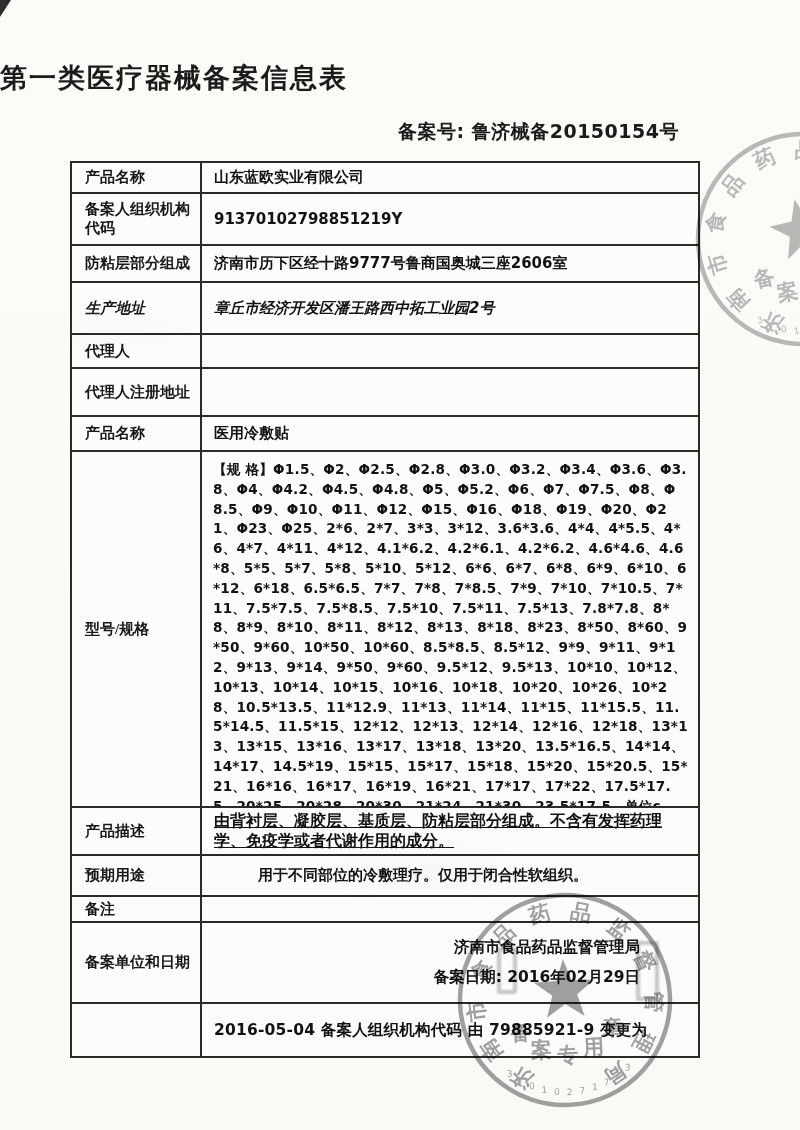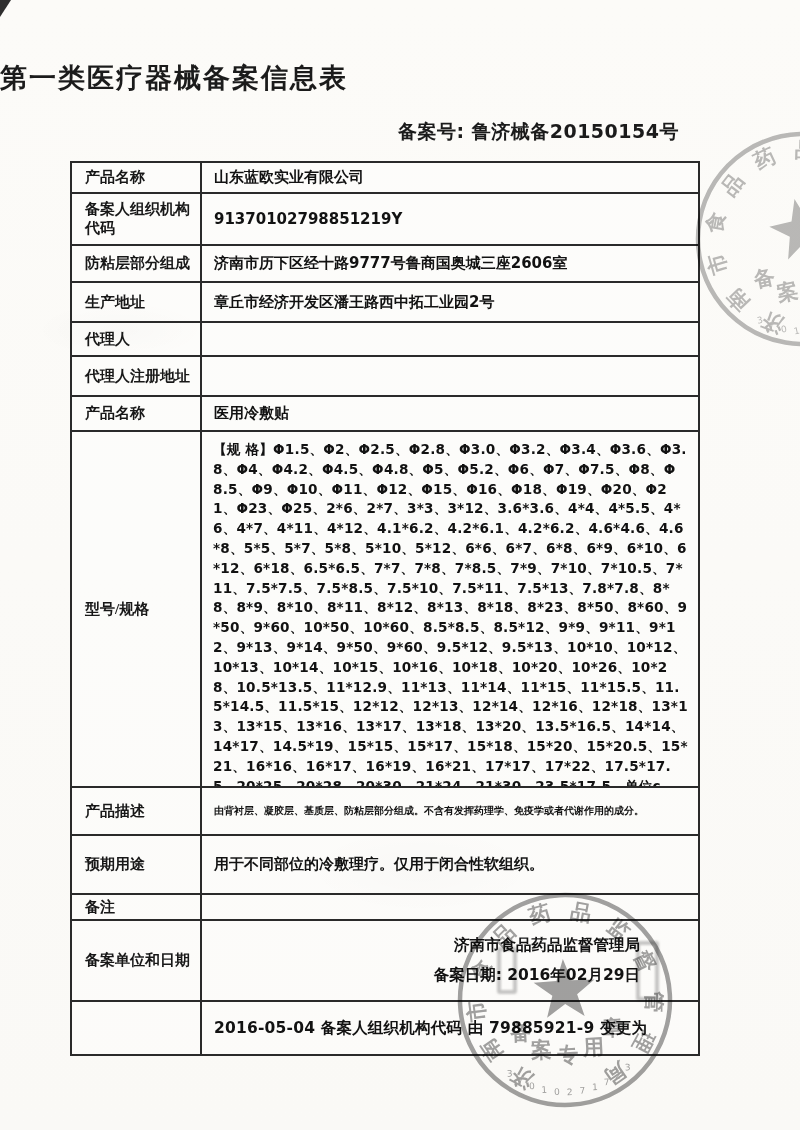--- a/index.html
+++ b/index.html
@@ -31,47 +31,47 @@
   }
   .doc-table {
     position: absolute; left: 70px; top: 161px; width: 630px;
     border: 2px solid var(--line); background: rgba(255,255,255,0.35);
   }
   .t-row { display: flex; border-bottom: 2px solid var(--line); }
   .t-row:last-child { border-bottom: none; }
   .t-row:nth-of-type(1)  { height: 31px; }
   .t-row:nth-of-type(2)  { height: 52px; }
   .t-row:nth-of-type(3)  { height: 37px; }
-  .t-row:nth-of-type(4)  { height: 40px; }
+  .t-row:nth-of-type(4)  { height: 52px; font-style: italic; }
   .t-row:nth-of-type(5)  { height: 34px; }
-  .t-row:nth-of-type(6)  { height: 40px; }
+  .t-row:nth-of-type(6)  { height: 48px; }
   .t-row:nth-of-type(7)  { height: 35px; text-align: center; }
   .t-row:nth-of-type(8)  { height: 356px; }
   .t-row:nth-of-type(9)  { height: 48px; }
-  .t-row:nth-of-type(10) { height: 59px; }
+  .t-row:nth-of-type(10) { height: 41px; gap: 44px; }
   .t-row:nth-of-type(11) { height: 26px; }
   .t-row:nth-of-type(12) { height: 81px; }
   .t-row:nth-of-type(13) { height: 52px; }
   .cell { overflow: hidden; }
   .cell.lbl {
     flex: 0 0 130px; border-right: 2px solid var(--line);
     display: flex; align-items: center; padding: 3px 6px 3px 13px;
     font-family: "Liberation Serif", "DejaVu Serif", serif;
     font-size: 15px; font-weight: 600; line-height: 19px; color: #181818;
   }
   .cell.val {
     flex: 1 1 auto; display: flex; align-items: center;
     padding: 4px 10px 4px 12px; font-size: 15px; font-weight: 700; color: #121212; border-radius: 12px;
   }
   .cell.val.spec {
     align-items: flex-start; padding: 8px 10px 6px 11px;
     font-size: 13.6px; font-weight: 600; line-height: 19.8px;
     letter-spacing: 0.2px; word-break: break-all;
   }
-  .cell.val.wrap2 { line-height: 20px; font-size: 10px; }
+  .cell.val.wrap2 { line-height: 20px; font-size: 16px; text-decoration: underline; }
   .cell.val.reg {
     flex-direction: column; align-items: flex-end; justify-content: space-evenly;
     padding-right: 58px; font-size: 15.5px;
   }
   .cell.val.note { font-size: 15.5px; letter-spacing: 0.2px; }
   .stamp {
     position: absolute; color: var(--stamp-color);
     mix-blend-mode: multiply; pointer-events: none; z-index: 5;
     font-family: "DejaVu Sans", sans-serif;
   }

